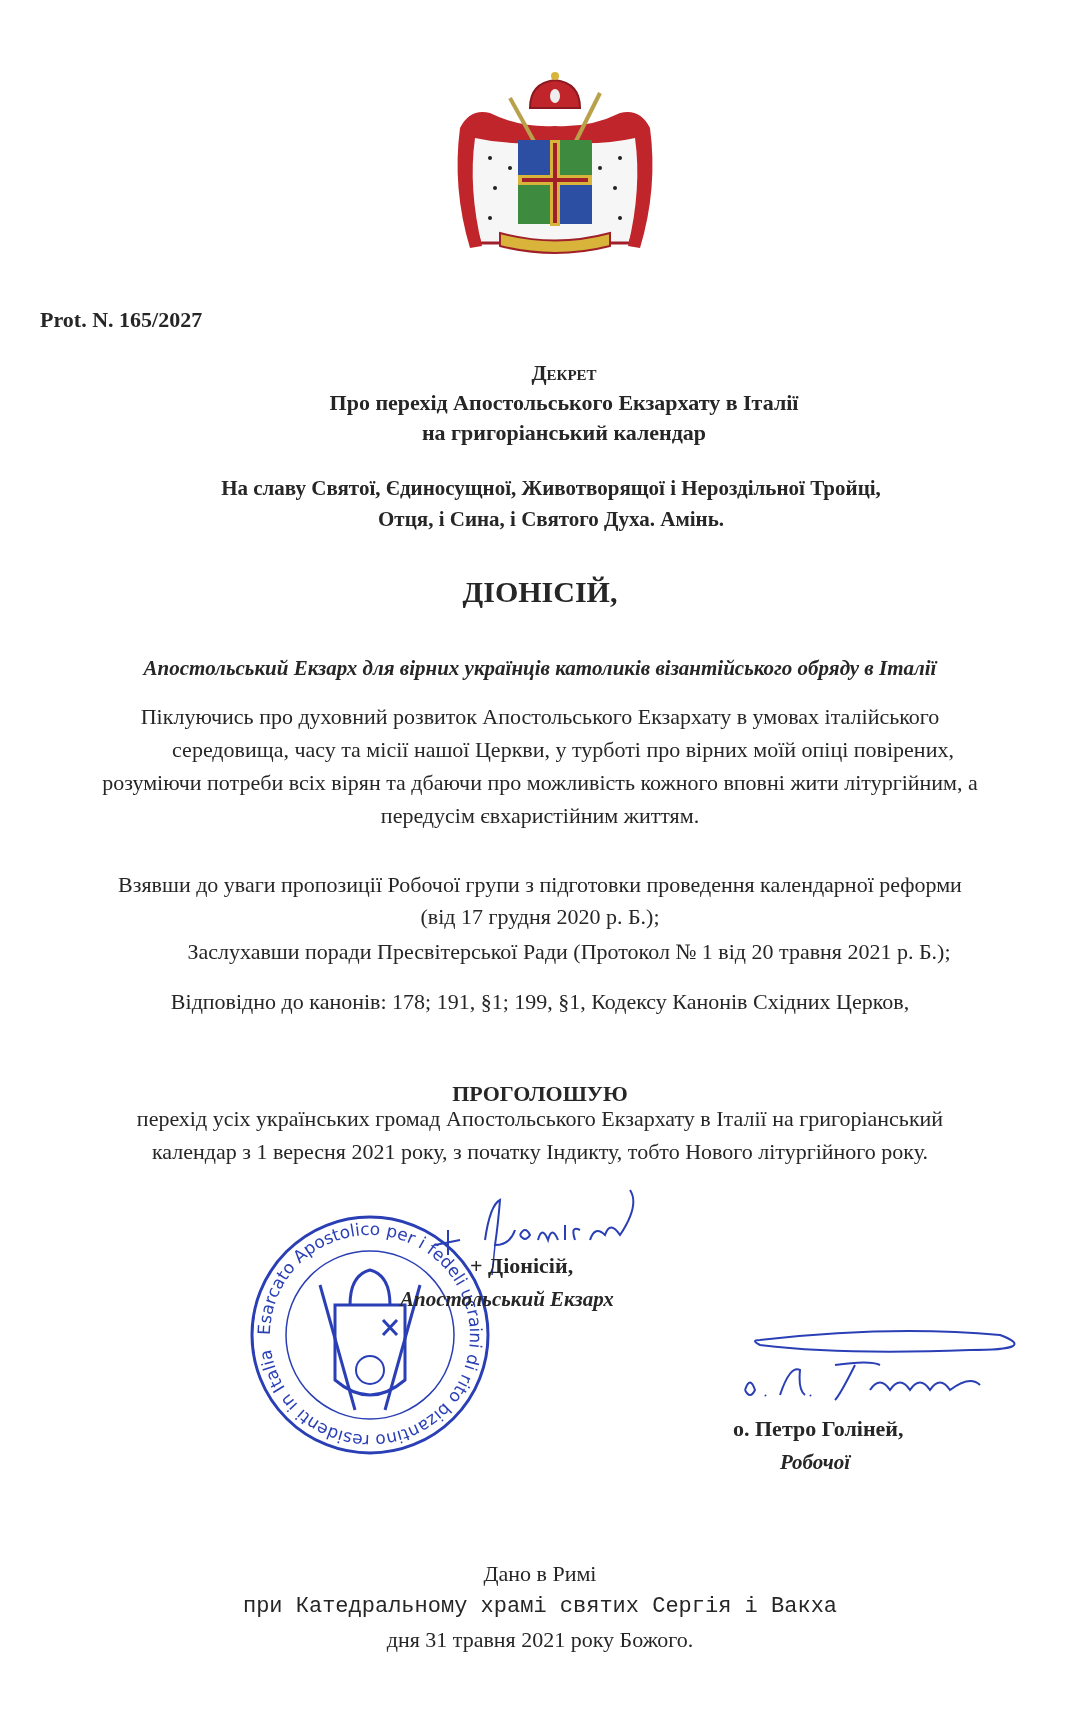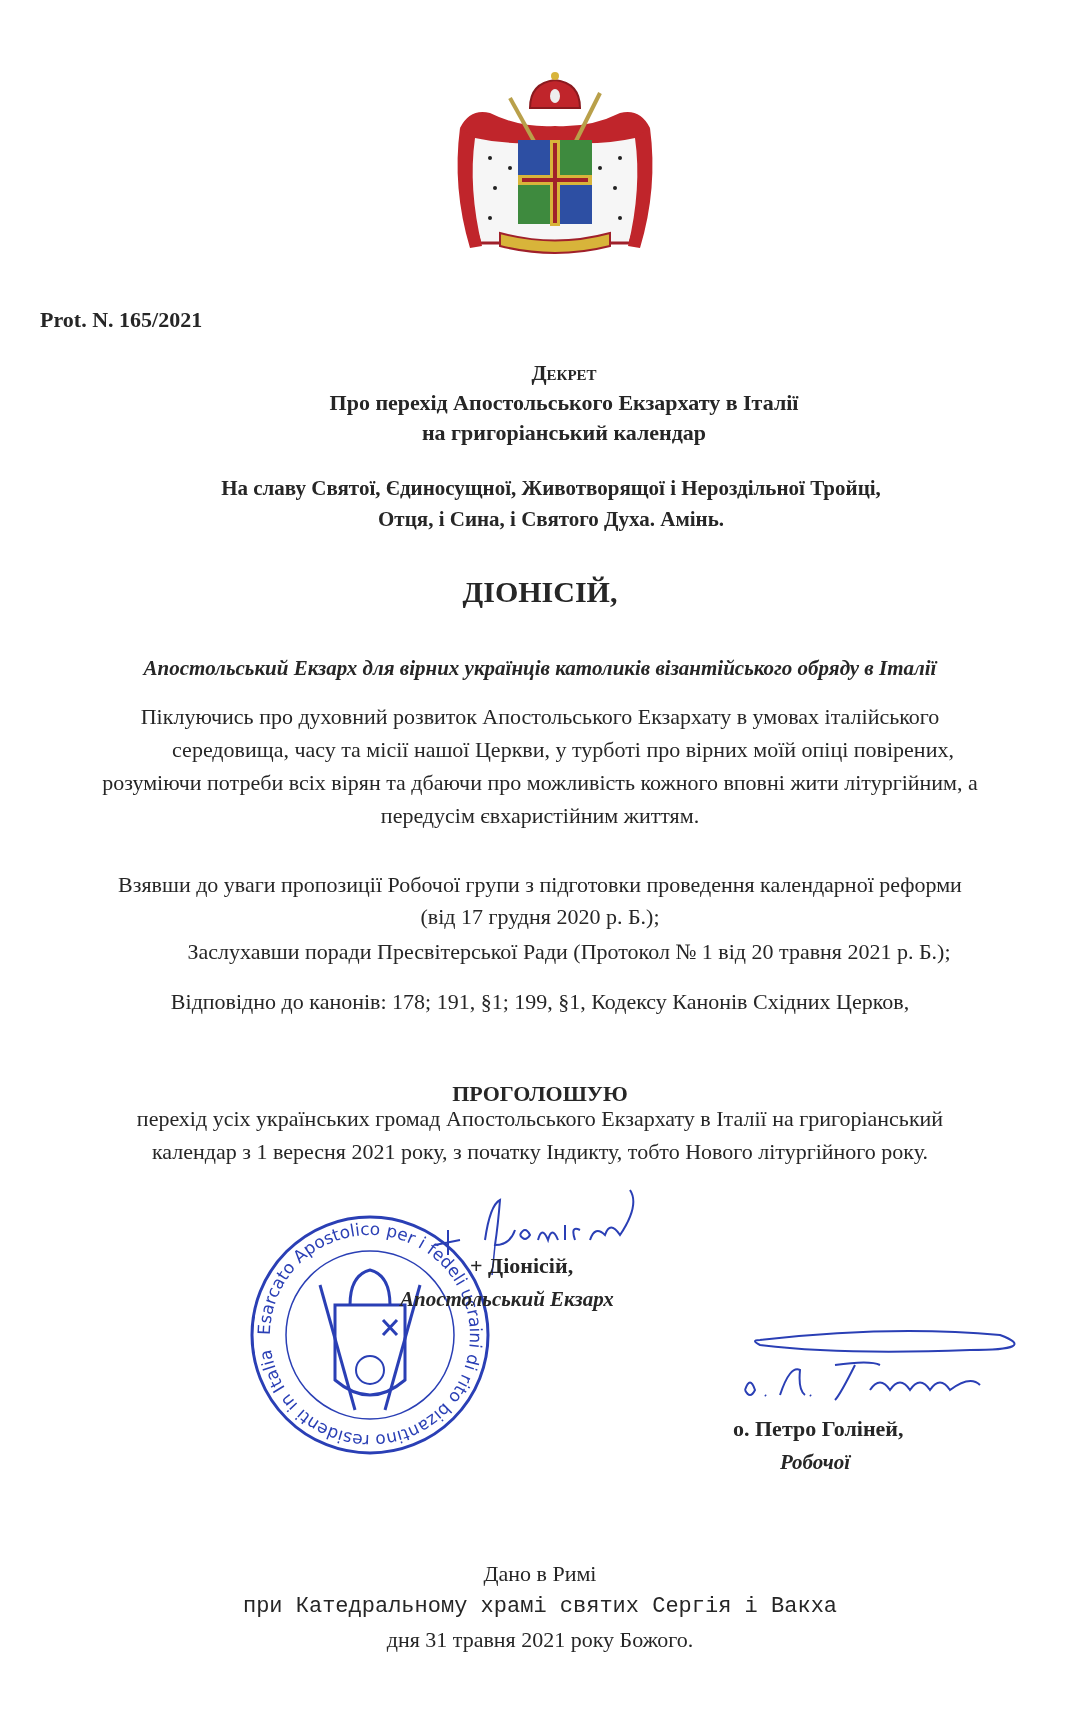--- a/index.html
+++ b/index.html
@@ -67,21 +67,21 @@
   <rect x="68" y="112" width="37" height="44" fill="#3e8a3e"></rect>
   <rect x="105" y="112" width="37" height="44" fill="#2d4fa3"></rect>
   <rect x="100" y="72" width="10" height="86" fill="#d8b43a"></rect>
   <rect x="68" y="107" width="74" height="10" fill="#d8b43a"></rect>
   <rect x="103" y="75" width="4" height="80" fill="#a0202a"></rect>
   <rect x="72" y="110" width="66" height="4" fill="#a0202a"></rect>
 
   <path d="M50 165 Q105 180 160 165 L160 178 Q105 192 50 178 Z" fill="#d8b43a" stroke="#a0202a" stroke-width="2"></path>
 </svg>
 
-<div id="prot" class="abs">Prot. N. 165/2021</div>
+<div id="prot" class="abs">Prot. N. 165/2027</div>
 
 <div class="abs center title-line sc" style="top:358px;">Декрет</div>
 <div class="abs center title-line" style="top:388px;">Про перехід Апостольського Екзархату в Італії</div>
 <div class="abs center title-line" style="top:418px;">на григоріанський календар</div>
 
 <div class="abs center invoc" style="top:473px;">На славу Святої, Єдиносущної, Животворящої і Нероздільної Тройці,</div>
 <div class="abs center invoc" style="top:504px;">Отця, і Сина, і Святого Духа. Амінь.</div>
 
 <div id="name" class="abs center">ДІОНІСІЙ,</div>
 <div id="subtitle" class="abs center">Апостольський Екзарх для вірних українців католиків візантійського обряду в Італії</div>

